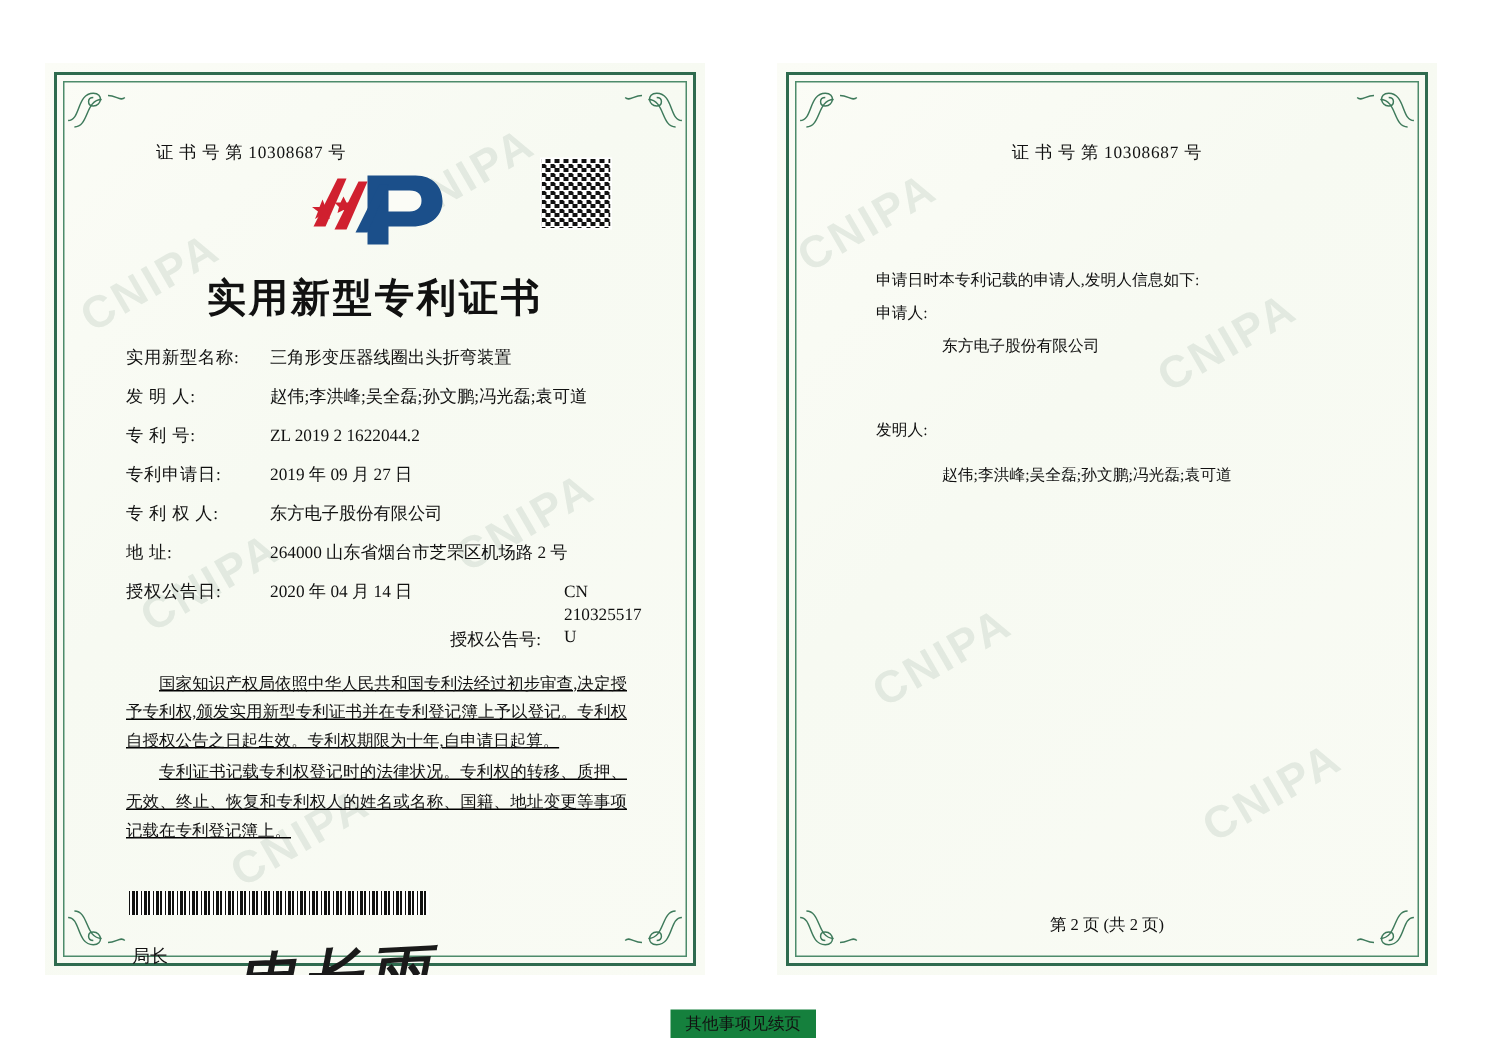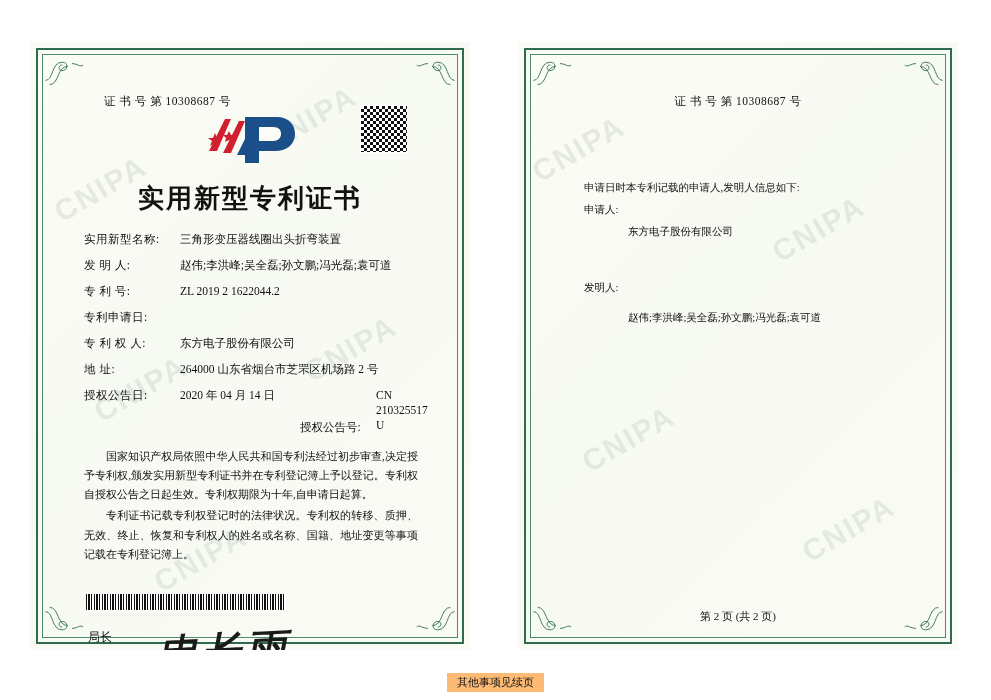--- a/index.html
+++ b/index.html
@@ -144,21 +144,21 @@
   }
 
   .para {
     font-size: 11px;
     color: #111;
     line-height: 1.75;
     text-indent: 2em;
     margin: 0 6px 2px 8px;
     text-align: justify;
   }
-  .para-block { margin-top: 12px; }
+  .para-block { margin-top: 12px; text-decoration: underline; }
 
   .barcode {
     margin: 30px 0 0 10px;
     height: 16px;
     width: 200px;
     background: repeating-linear-gradient(
       to right,
       #111 0px, #111 1px, #fff 1px, #fff 2px,
       #111 2px, #111 4px, #fff 4px, #fff 5px,
       #111 5px, #111 6px, #fff 6px, #fff 8px
@@ -231,21 +231,21 @@
     position: absolute;
     left: 0;
     right: 0;
     bottom: 8px;
     text-align: center;
     font-size: 11px;
     color: #111;
   }
   .note-box {
     display: inline-block;
-    background: #fdba74;
+    background: #15803d;
     padding: 2px 10px;
     color: #111;
   }
 </style>
 </head>
 <body>
 
 <div class="page-wrap">
 
   <div class="cert-page left">
@@ -326,20 +326,21 @@
         <div class="field-row">
           <div class="field-label">发 明 人:</div>
           <div class="field-value">赵伟;李洪峰;吴全磊;孙文鹏;冯光磊;袁可道</div>
         </div>
         <div class="field-row">
           <div class="field-label">专 利 号:</div>
           <div class="field-value">ZL 2019 2 1622044.2</div>
         </div>
         <div class="field-row">
           <div class="field-label">专利申请日:</div>
+          <div class="field-value">2019 年 09 月 27 日</div>
         </div>
         <div class="field-row">
           <div class="field-label">专 利 权 人:</div>
           <div class="field-value">东方电子股份有限公司</div>
         </div>
         <div class="field-row">
           <div class="field-label">地 址:</div>
           <div class="field-value">264000 山东省烟台市芝罘区机场路 2 号</div>
         </div>
         <div class="field-row two-col">

